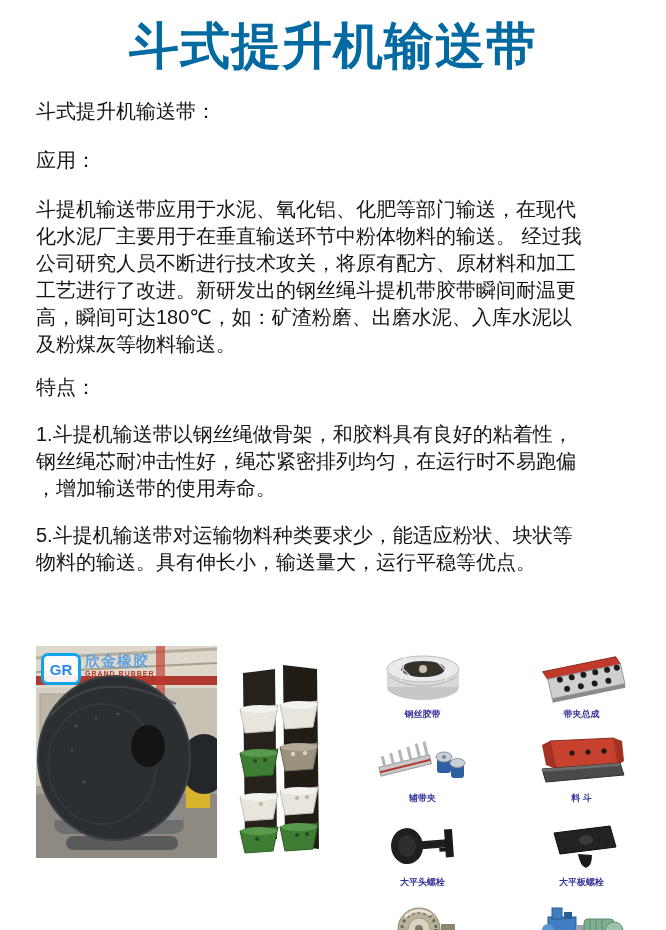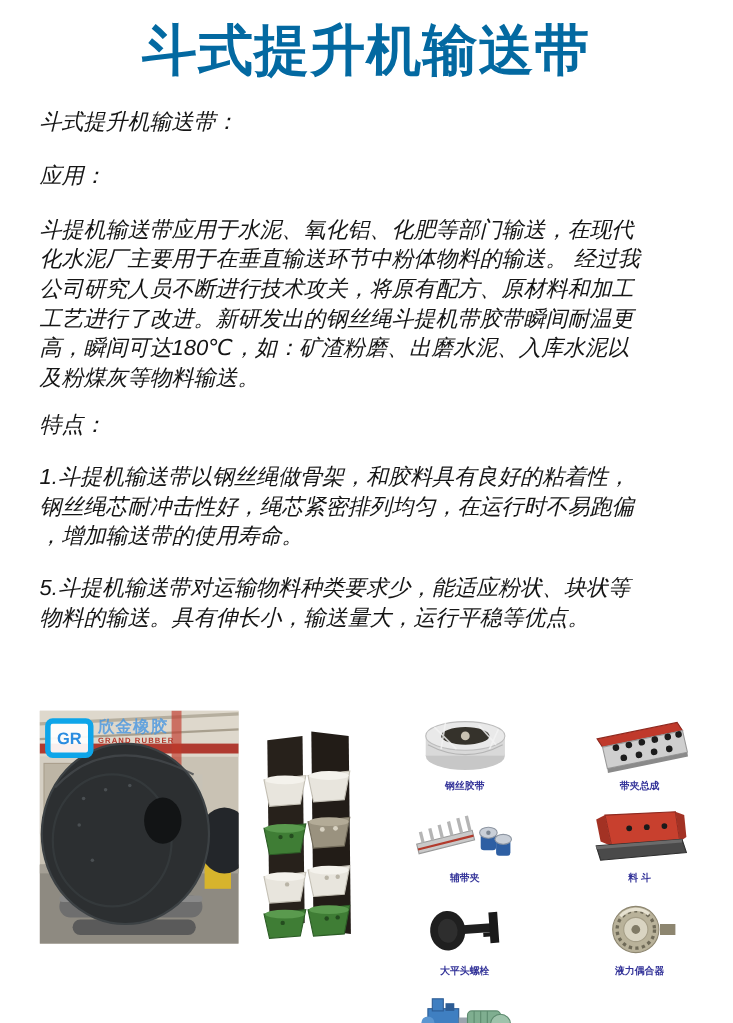--- a/index.html
+++ b/index.html
@@ -4,31 +4,31 @@
 <style>
   html,body{margin:0;padding:0;}
   body{
     width:666px;height:930px;overflow:hidden;background:#ffffff;
     font-family:"Liberation Sans","DejaVu Sans",sans-serif;color:#151515;
   }
   h1.page-title{
     margin:16px 0 0;text-align:center;font-size:50px;line-height:1.2;
     font-weight:700;color:#0369a1;letter-spacing:1px;
   }
-  .content{padding:0 4px 0 36px;font-size:20px;line-height:27px;font-style:italic;}
+  .content{padding:0 4px 0 36px;font-size:20px;line-height:27px;}
   .content p{margin:0;white-space:pre-line;}
   .content p.sp22{margin-top:22px;}
   .content p.sp20{margin-top:20px;}
   .content p.sp16{margin-top:16px;}
   .gallery{display:flex;align-items:flex-start;margin-top:70px;padding-left:36px;}
   .photo-left{position:relative;width:181px;height:212px;flex:0 0 auto;}
   .photo-left svg{display:block;}
   .logo{position:absolute;top:7px;left:5px;display:flex;align-items:flex-start;}
   .logo-badge{
-    width:34px;height:26px;border:5px solid #0ea5e9;border-radius:7px;
+    width:34px;height:26px;border:3px solid #0ea5e9;border-radius:7px;
     background:rgba(255,255,255,0.92);color:#2a8ce0;font-weight:800;font-size:15px;
     display:flex;align-items:center;justify-content:center;letter-spacing:0;
   }
   .logo-text{margin-left:4px;line-height:1;}
   .logo-cn{color:rgba(70,150,225,0.8);font-size:15px;font-weight:700;letter-spacing:1px;}
   .logo-en{color:#b5372b;font-size:7px;font-weight:700;margin-top:2px;letter-spacing:1px;}
   .photo-buckets{width:105px;height:196px;margin-left:10px;margin-top:13px;flex:0 0 auto;}
   .product-grid{
     width:312px;margin-left:14px;margin-top:5px;
     display:grid;grid-template-columns:repeat(2,1fr);column-gap:6px;row-gap:14px;
@@ -242,20 +242,30 @@
             <ellipse cx="32" cy="26" rx="16" ry="18" fill="#1f1f1f"></ellipse>
             <ellipse cx="32" cy="26" rx="9" ry="11" fill="#2e2e2e"></ellipse>
             <rect x="46" y="22" width="26" height="8" fill="#1f1f1f"></rect>
             <polygon points="70,12 78,12 78,40 70,40 70,34 64,34 64,30 70,30" fill="#1a1a1a"></polygon>
           </g>
         </svg>
       </div>
       <div class="product-label">大平头螺栓</div>
     </div>
 
+    <div class="product-cell">
+      <div class="product-img">
+        <svg viewBox="0 0 96 52" width="96" height="52">
+          <polygon points="20,14 76,7 82,28 26,35" fill="#222222" stroke="#0e0e0e"></polygon>
+          <ellipse cx="52" cy="21" rx="7" ry="5" fill="#3a3a3a"></ellipse>
+          <path d="M44 35 q2 12 8 14 q6 -2 6 -13" fill="#1a1a1a"></path>
+        </svg>
+      </div>
+      <div class="product-label">大平板螺栓</div>
+    </div>
 
 
     <div class="product-cell">
       <div class="product-img">
         <svg viewBox="0 0 96 52" width="96" height="52">
           <rect x="66" y="21" width="14" height="10" fill="#8d8670"></rect>
           <circle cx="44" cy="26" r="21" fill="#b9b29a" stroke="#8d8670"></circle>
           <circle cx="44" cy="26" r="17" fill="none" stroke="#6f6a58" stroke-width="3" stroke-dasharray="3 3"></circle>
           <circle cx="44" cy="26" r="11" fill="#d9d4c2" stroke="#a59e87"></circle>
           <circle cx="44" cy="26" r="4" fill="#807a66"></circle>

